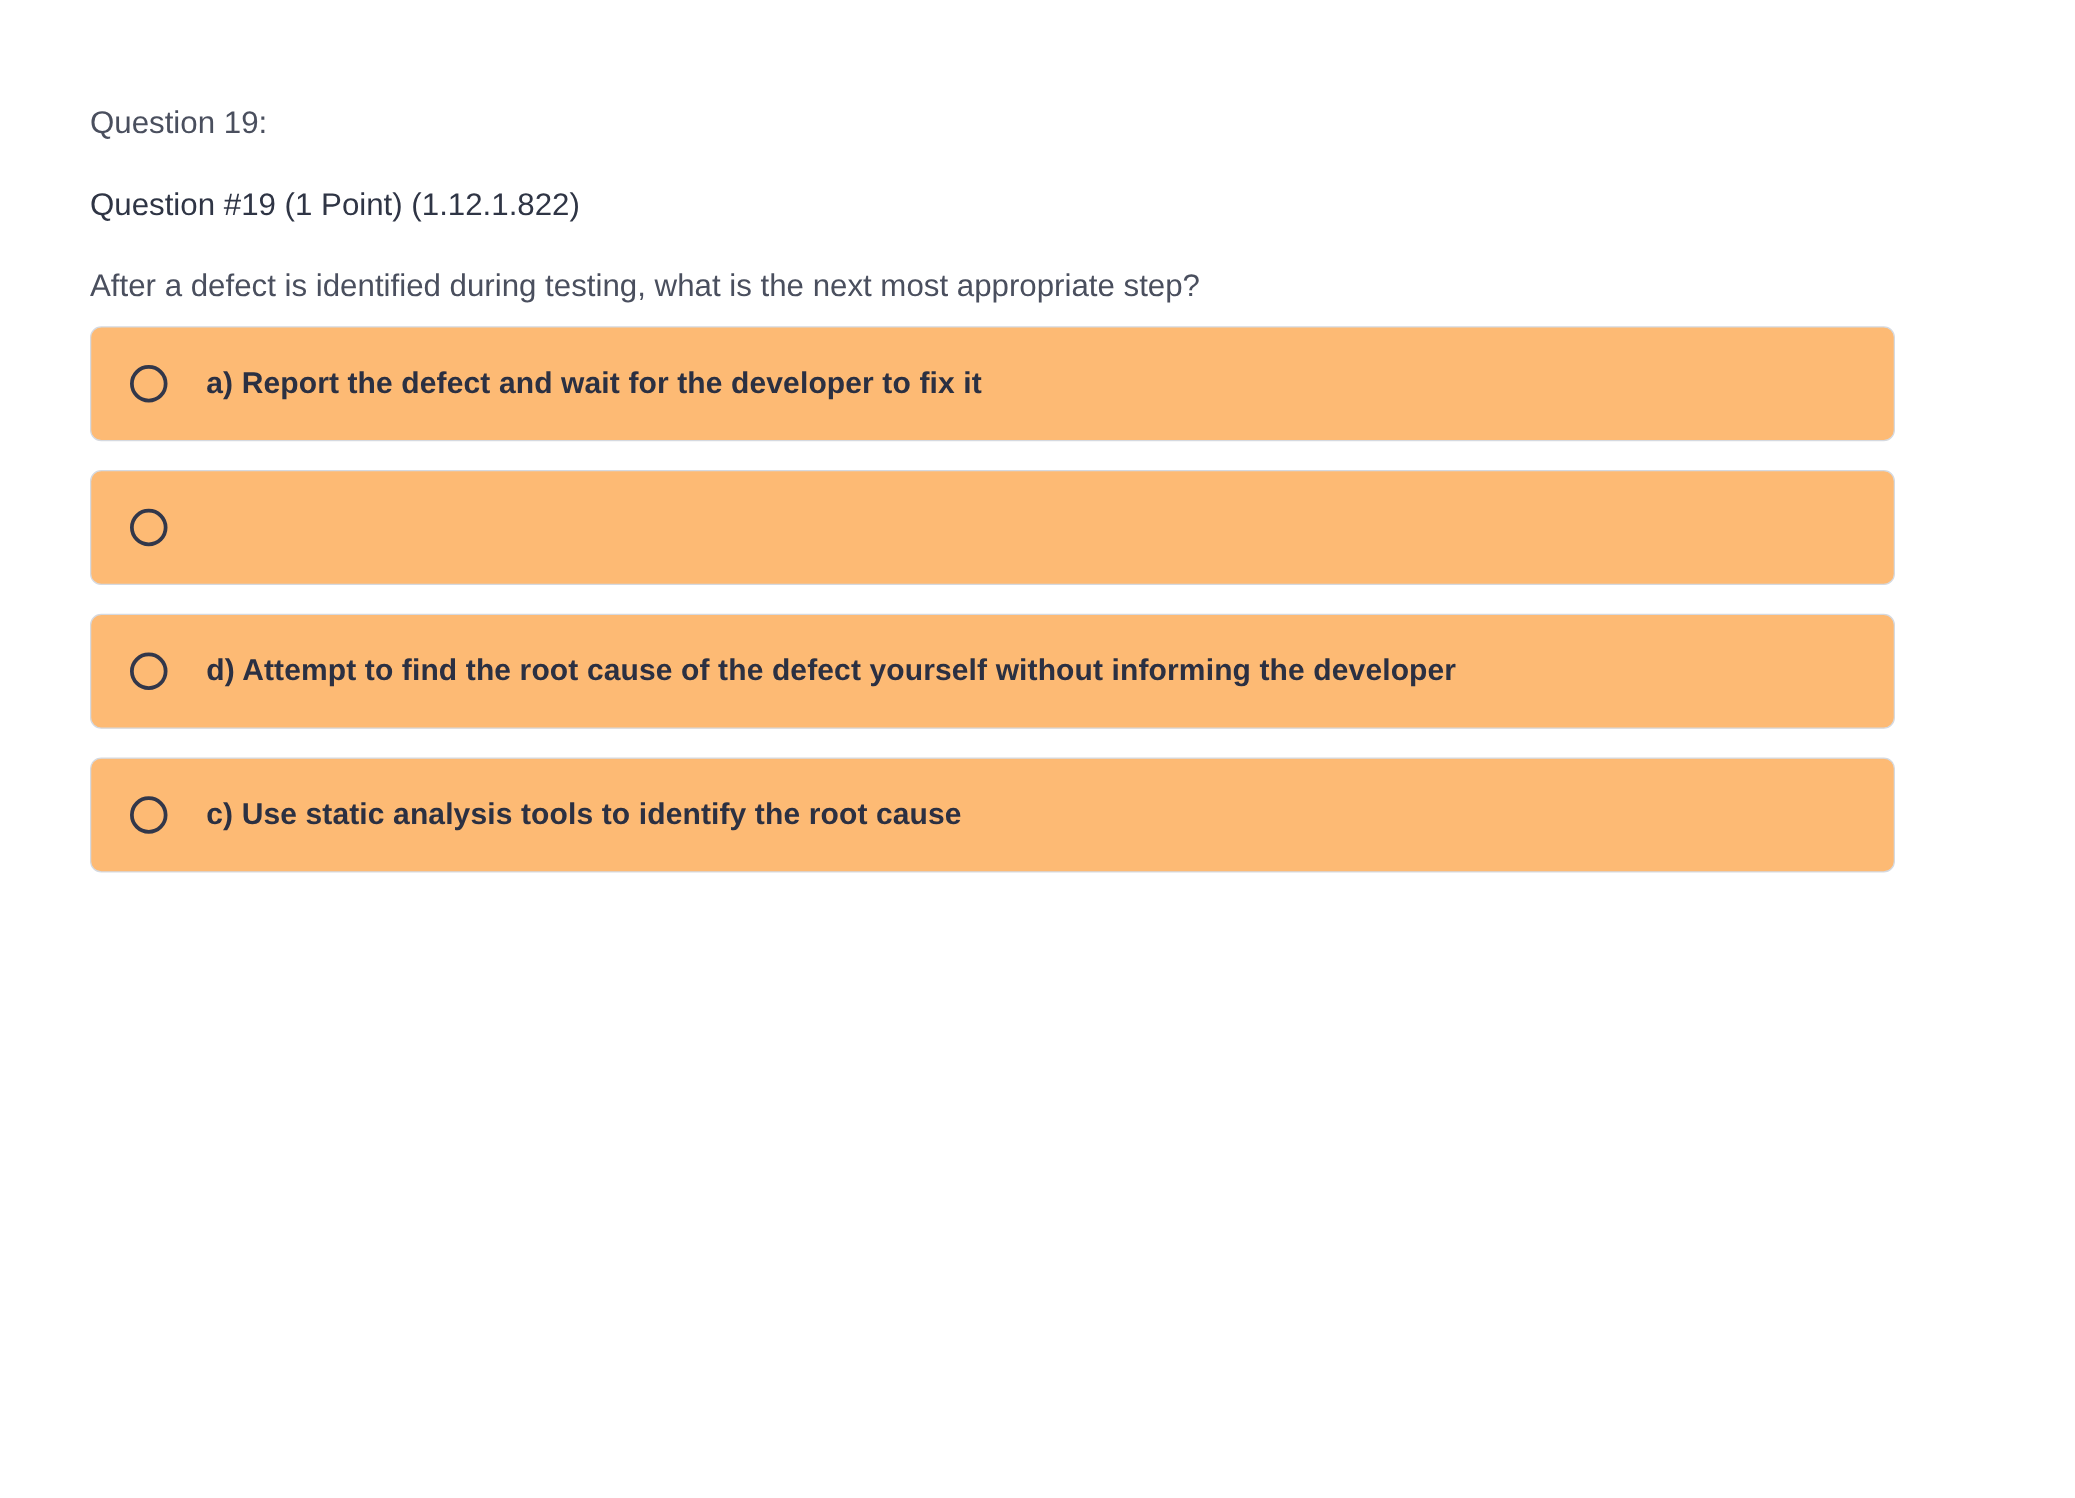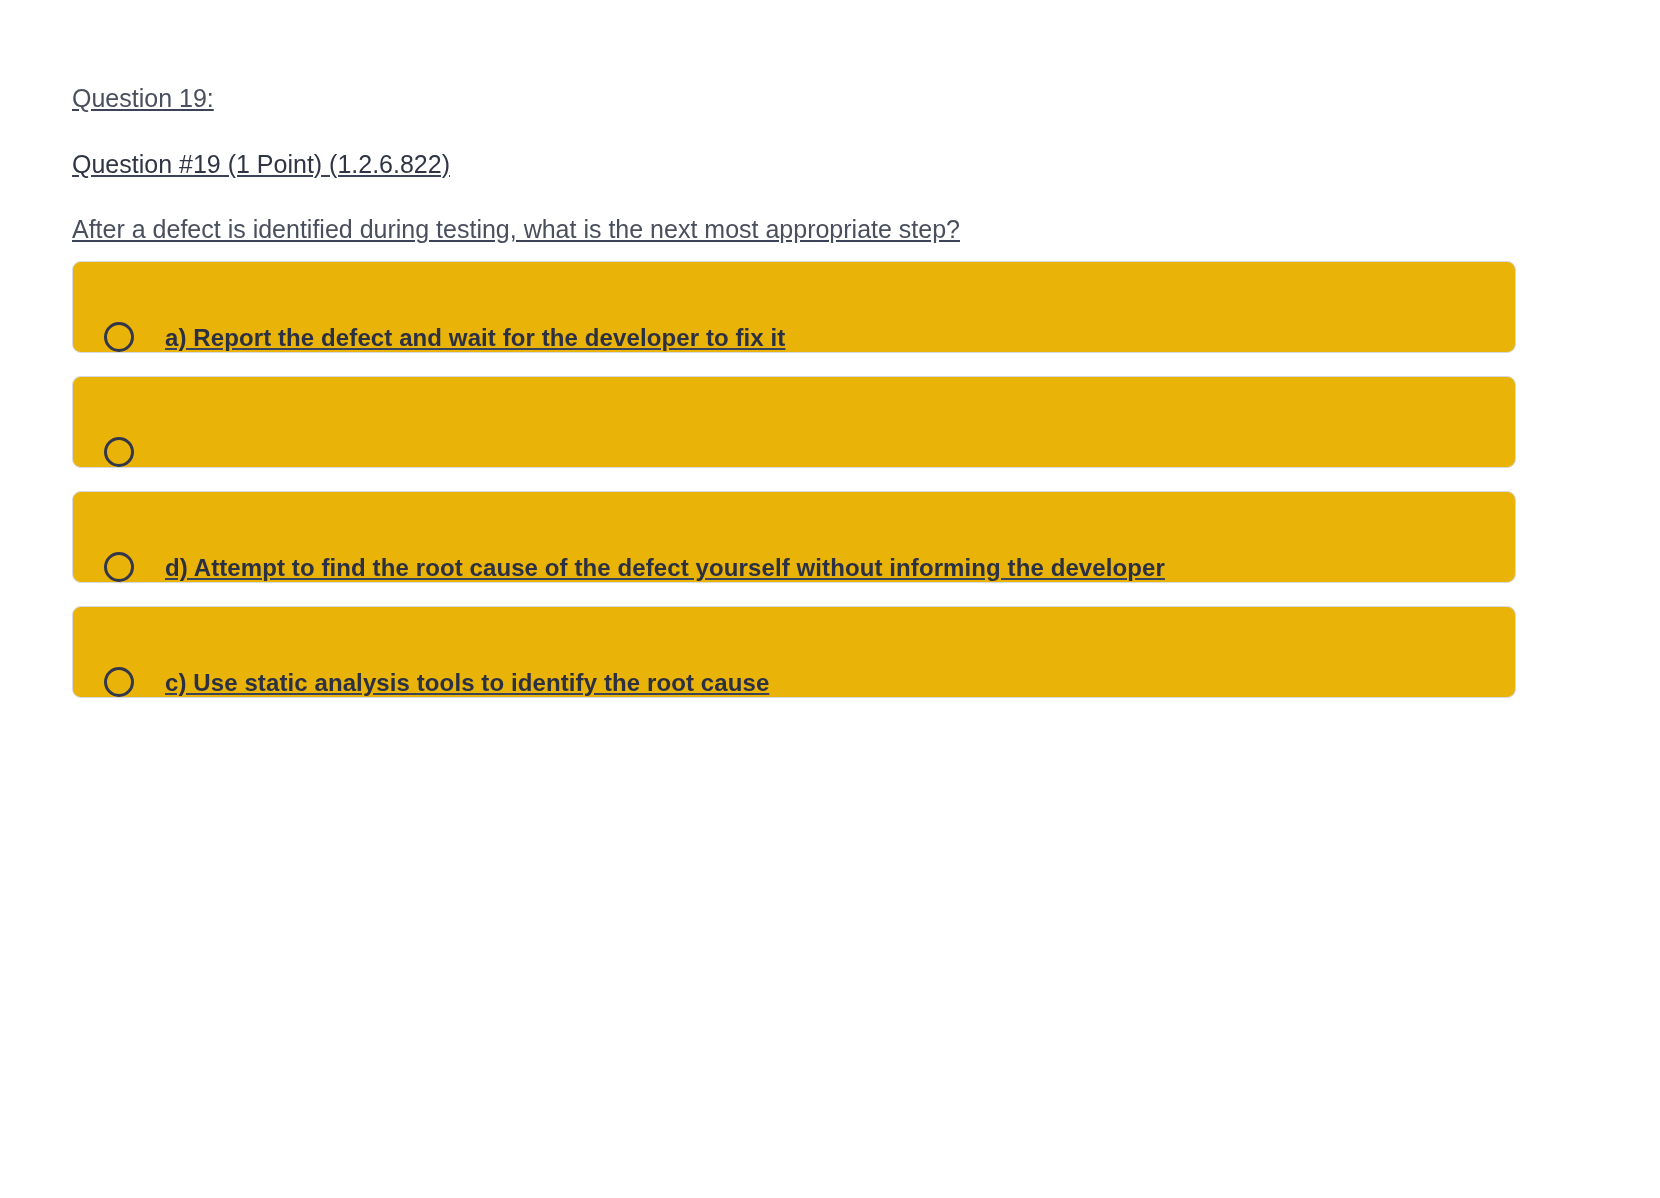--- a/index.html
+++ b/index.html
@@ -11,21 +11,20 @@
     width: 1660px;
     height: 1198px;
     font-family: "Liberation Sans", sans-serif;
     color: #3c4257;
     -webkit-font-smoothing: antialiased;
   }
   .page {
     padding: 82px 0 0 72px;
     width: 1516px;
     box-sizing: border-box;
-    text-decoration: underline;
   }
   .q-label {
     font-size: 25px;
     line-height: 1.3;
     color: #4a4f5e;
     font-weight: 400;
     margin-bottom: 33px;
   }
   .q-meta {
     font-size: 25px;
@@ -45,24 +44,24 @@
     display: flex;
     flex-direction: column;
     gap: 23px;
     width: 1444px;
   }
   .option {
     border: 1px solid #d5d9e0;
     border-radius: 9px;
     height: 92px;
     display: flex;
-    align-items: flex-end;
+    align-items: center;
     padding: 0 0 0 31px;
     box-sizing: border-box;
-    background: #eab308;
+    background: #fdba74;
     cursor: pointer;
   }
   .radio {
     width: 30px;
     height: 30px;
     border-radius: 50%;
     border: 3px solid #32374a;
     box-sizing: border-box;
     flex: 0 0 auto;
     margin-right: 31px;
@@ -74,21 +73,21 @@
     letter-spacing: 0.1px;
   }
 </style>
 </head>
 <body>
 
 <div class="page">
 
   <div class="q-label">Question 19:</div>
 
-  <div class="q-meta">Question #19 (1 Point) (1.2.6.822)</div>
+  <div class="q-meta">Question #19 (1 Point) (1.12.1.822)</div>
 
   <div class="q-text">After a defect is identified during testing, what is the next most appropriate step?</div>
 
   <div class="options">
 
     <div class="option">
       <span class="radio"></span>
       <span class="option-label">a) Report the defect and wait for the developer to fix it</span>
     </div>
 

